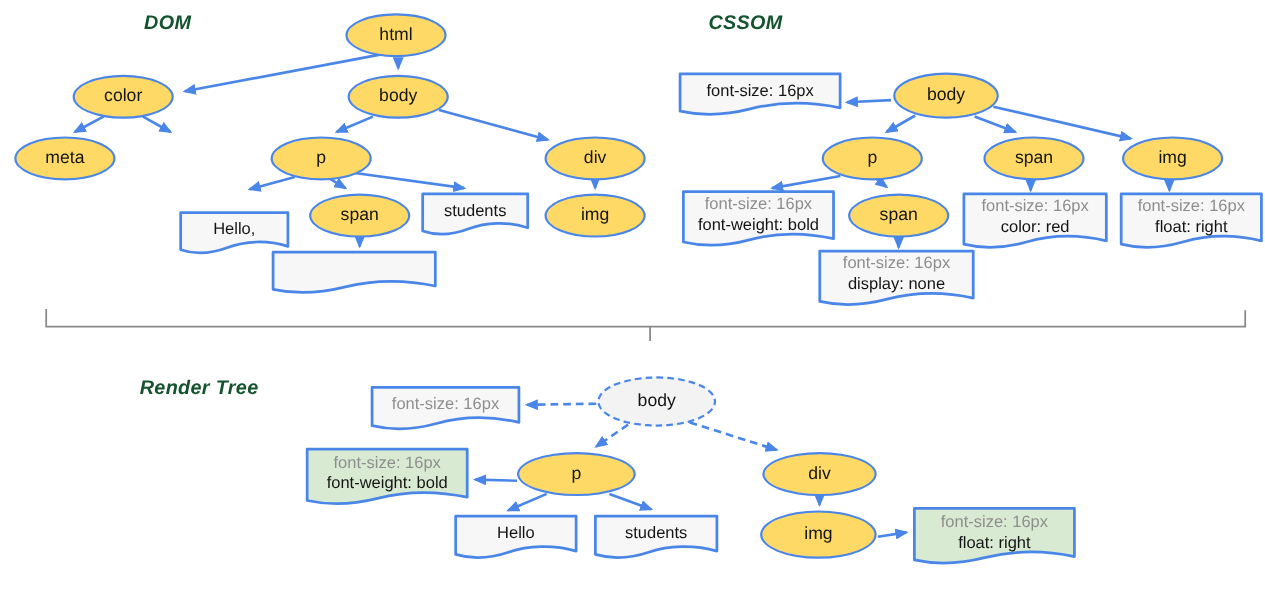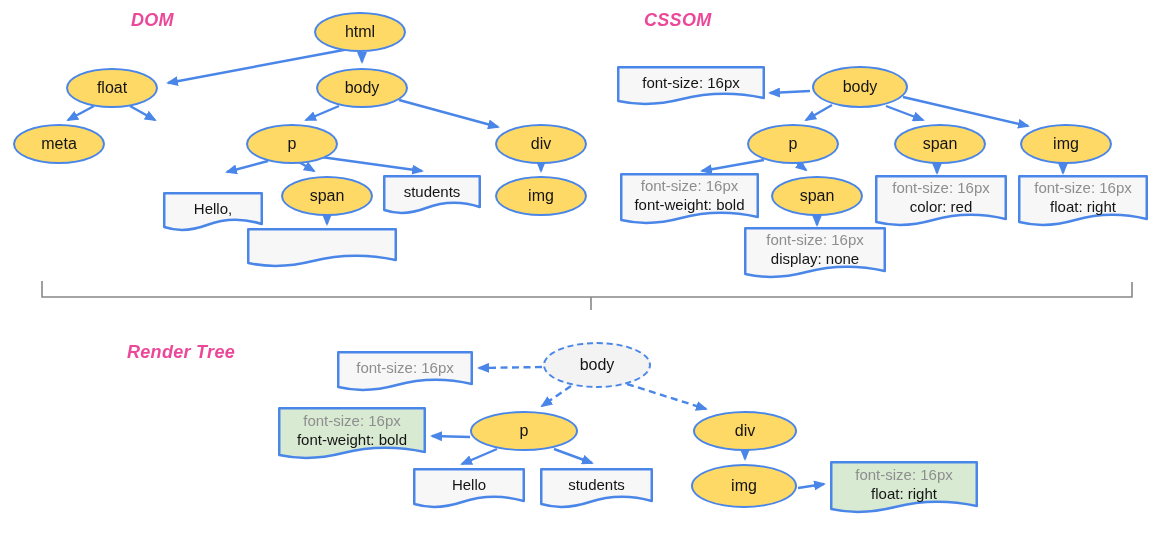--- a/index.html
+++ b/index.html
@@ -2,21 +2,21 @@
 <html style="--c-node_fill: #ffd966; --c-stroke_blue: #4a86e8; --c-note_fill: #f7f7f7; --c-computed_fill: #d9ead3; --c-render_body_fill: #f3f3f3; --c-inherited_text: #8e8e8e; --c-separator: #888888;"><head>
 <meta charset="utf-8">
 <style>
   html,body{margin:0;padding:0;background:#fff;}
   #stage{
     position:relative;width:1150px;height:537px;background:#ffffff;
     font-family:"Liberation Sans", sans-serif;overflow:hidden;
   }
   .section-title{
     position:absolute;font-size:18px;font-weight:bold;font-style:italic;
-    color:#ec4899;white-space:nowrap;letter-spacing:.3px;
+    color:#14532d;white-space:nowrap;letter-spacing:.3px;
   }
   .el{
     position:absolute;box-sizing:border-box;border:2.5px solid var(--c-stroke_blue);
     border-radius:50%;background:var(--c-node_fill);
     display:flex;align-items:center;justify-content:center;
     font-size:16px;color:#141414;white-space:nowrap;z-index:2;
   }
   .el--gray{background:var(--c-render_body_fill);border-style:dashed;border-width:2px;}
   .note{position:absolute;box-sizing:border-box;z-index:2;}
   .note .lines{
@@ -74,21 +74,21 @@
     <path class="edge" marker-end="url(#ah)" d="M470,437 L432,436"></path>
     <path class="edge" marker-end="url(#ah)" d="M497,449 L462,464"></path>
     <path class="edge" marker-end="url(#ah)" d="M554,449 L592,463"></path>
     <path class="edge" marker-end="url(#ah)" d="M745,452 L745,459"></path>
     <path class="edge" marker-end="url(#ah)" d="M798,488 L824,484"></path>
   </svg>
 
   <div class="section-title" style="left:131px;top:10px">DOM</div>
 
   <div class="el" style="left:314px;top:12px;width:92px;height:40px">html</div>
-  <div class="el" style="left:66px;top:68px;width:92px;height:40px">float</div>
+  <div class="el" style="left:66px;top:68px;width:92px;height:40px">color</div>
   <div class="el" style="left:316px;top:68px;width:92px;height:40px">body</div>
   <div class="el" style="left:13px;top:124px;width:92px;height:40px">meta</div>
   <div class="el" style="left:246px;top:124px;width:92px;height:40px">p</div>
   <div class="el" style="left:495px;top:124px;width:92px;height:40px">div</div>
   <div class="el" style="left:281px;top:176px;width:92px;height:40px">span</div>
   <div class="el" style="left:495px;top:176px;width:92px;height:40px">img</div>
 
   <div class="note" style="left:163px;top:192px;width:100px;height:40px">
       <svg width="100" height="40" viewBox="0 0 100 40" style="position: absolute; left: 0px; top: 0px; z-index: 0; overflow: visible;">
         <path d="M1.25,1.25 L98.75,1.25 L98.75,32 C80,26 60,27 44,33 C28.000000000000004,39 13,39 1.25,35 Z" fill="#f7f7f7" stroke="#4a86e8" stroke-width="2.5" stroke-linejoin="round"></path>

